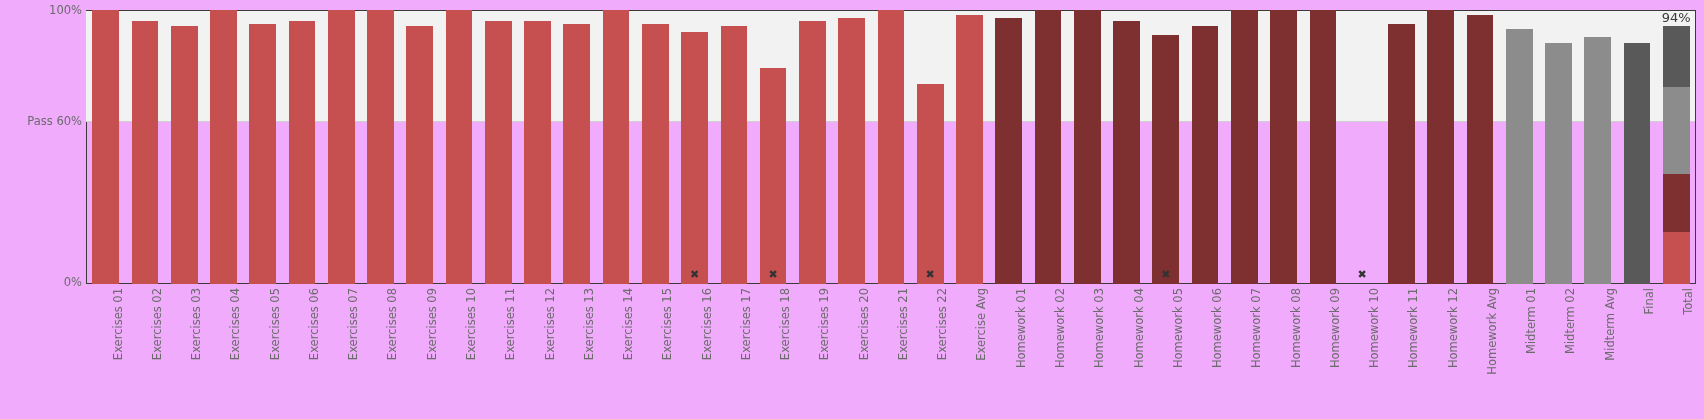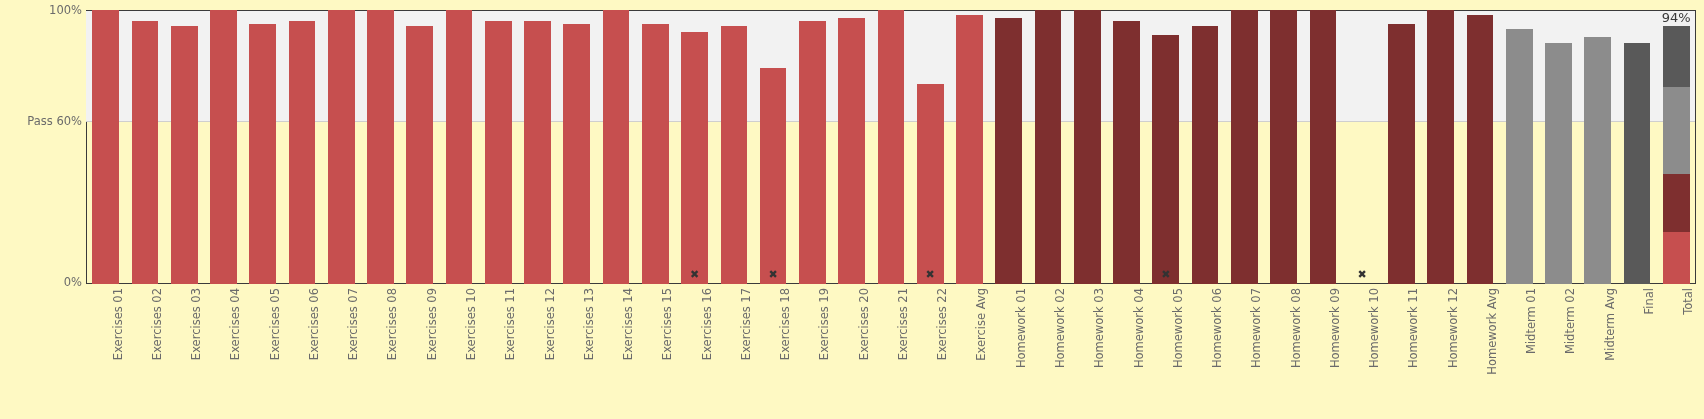--- a/index.html
+++ b/index.html
@@ -6,21 +6,21 @@
   html, body {
     margin: 0; padding: 0;
     background: #ffffff;
     font-family: "DejaVu Sans", "Liberation Sans", sans-serif;
   }
   #root {
     position: relative;
     width: 1704px;
     height: 419px;
     overflow: hidden;
-    background: #fef9c3;
+    background: #f0abfc;
   }
 
   
   .y-axis-line {
     position: absolute;
     left: 86px; top: 10px;
     width: 1px; height: 274px;
     background: #3a3a3a;
   }
   .ytick-label {

